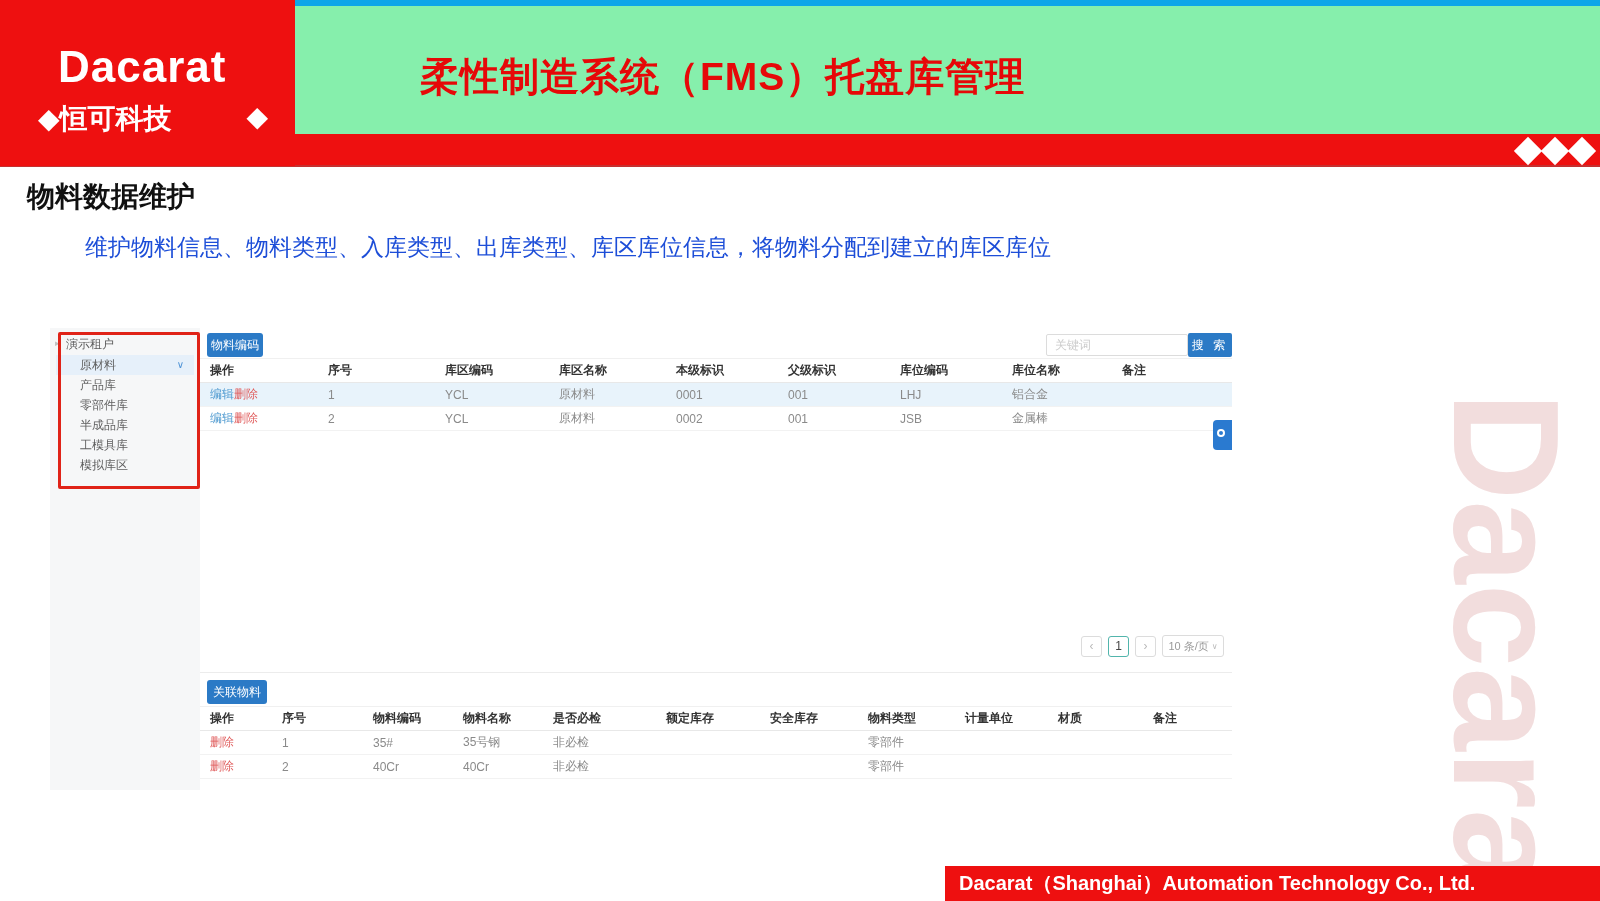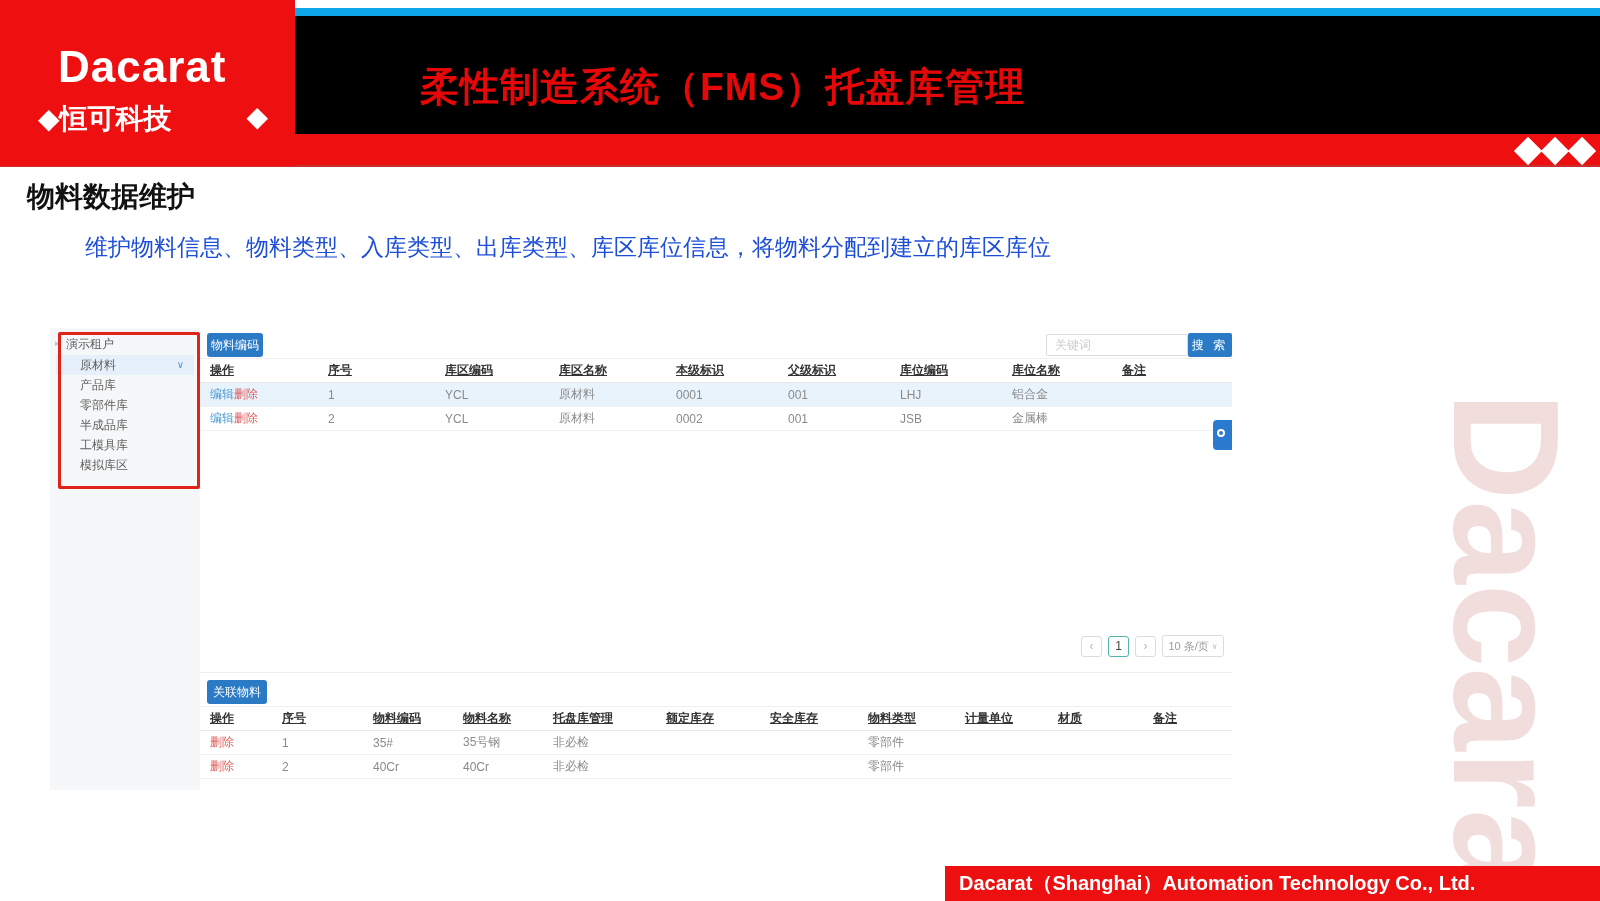--- a/index.html
+++ b/index.html
@@ -4,21 +4,21 @@
 <style>
   * { margin:0; padding:0; box-sizing:border-box; }
   html,body { width:1600px; height:901px; background:#fff;
     font-family:"Liberation Sans","DejaVu Sans",sans-serif; }
   .slide { position:absolute; top:0; left:0; width:1600px; height:901px; background:#fff; overflow:hidden; }
 
   
   .logo-block { position:absolute; left:0; top:0; width:295px; height:166px; background:#ee1010; z-index:3; }
   .logo-title { position:absolute; left:58px; top:42px; width:200px; color:#fff; font-size:44px; font-weight:bold; letter-spacing:1px; }
   .logo-sub { position:absolute; left:38px; top:100px; width:230px; color:#fff; font-size:28px; font-weight:bold; display:flex; justify-content:space-between; }
-  .title-area { position:absolute; left:295px; top:8px; width:1305px; height:134px; background:#000000; border-top:8px solid #0ea5e9; z-index:2; }
+  .title-area { position:absolute; left:295px; top:0; width:1305px; height:134px; background:#86efac; border-top:6px solid #0ea5e9; z-index:2; }
   .slide-title { position:absolute; left:125px; top:44px; color:#e60808; font-size:39px; font-weight:bold; letter-spacing:1px; }
   .red-bar { position:absolute; left:0; top:134px; width:1600px; height:33px; background:#ee1010; border-bottom:2px solid #c53030; z-index:2; }
   .diamonds { position:absolute; right:8px; top:0; height:33px; display:flex; align-items:center; }
   .diamond { width:20px; height:20px; background:#fff; transform:rotate(45deg); margin-left:7px; }
 
   
   .section-heading { position:absolute; left:27px; top:178px; font-size:28px; font-weight:bold; color:#111; }
   .para-line1 { position:absolute; left:85px; top:232px; font-size:23px; color:#1d4ed8; }
   .para-line2 { position:absolute; left:50px; top:268px; font-size:23px; color:#222; }
 
@@ -38,21 +38,21 @@
   .btn-new { left:7px; top:5px; width:56px; height:24px; }
   .btn-assoc { left:7px; top:352px; width:60px; height:24px; }
   .search-input { position:absolute; left:846px; top:6px; width:142px; height:22px; border:1px solid #dcdcdc; border-radius:2px; font-size:12px; padding-left:8px; color:#666; }
   .search-input::placeholder { color:#ccc; }
   .btn-search { left:988px; top:5px; width:44px; height:24px; border-radius:2px; letter-spacing:3px; }
 
   table { border-collapse:collapse; table-layout:fixed; position:absolute; left:0; width:1032px; }
   .t1 { top:30px; }
   .t2 { top:378px; }
   th { font-size:12px; color:#333; font-weight:bold; text-align:left; padding:0 0 0 10px; height:24px;
-       border-top:1px solid #f0f0f0; border-bottom:1px solid #e8e8e8; white-space:nowrap; overflow:hidden;text-decoration:underline; }
+       border-top:1px solid #f0f0f0; border-bottom:1px solid #e8e8e8; white-space:nowrap; overflow:hidden; }
   td { font-size:12px; color:#8a8a8a; text-align:left; padding:0 0 0 10px; height:24px;
        border-bottom:1px solid #f2f2f2; white-space:nowrap; overflow:hidden; }
   tr.hl td { background:#e8f3fb; }
   .lnk-edit { color:#4f9ad0; cursor:pointer; text-decoration:none; }
   .lnk-del { color:#e05c5c; cursor:pointer; text-decoration:none; }
 
   .float-btn { position:absolute; left:1013px; top:92px; width:19px; height:30px; background:#2a7ad0; border-radius:4px 0 0 4px; cursor:pointer; }
   .float-btn .ring { position:absolute; left:4px; top:9px; width:8px; height:8px; border:2px solid #fff; border-radius:50%; }
 
   .pager { position:absolute; left:0; top:305px; width:1024px; height:26px; display:flex; justify-content:flex-end; align-items:center; gap:6px; }
@@ -198,21 +198,21 @@
             <col style="width: 93px;">
             <col style="width: 95px;">
             <col style="width: 89px;">
           </colgroup>
         <thead>
             <tr>
               <th>操作</th>
               <th>序号</th>
               <th>物料编码</th>
               <th>物料名称</th>
-              <th>托盘库管理</th>
+              <th>是否必检</th>
               <th>额定库存</th>
               <th>安全库存</th>
               <th>物料类型</th>
               <th>计量单位</th>
               <th>材质</th>
               <th>备注</th>
             </tr>
           </thead>
         <tbody>
             <tr>

